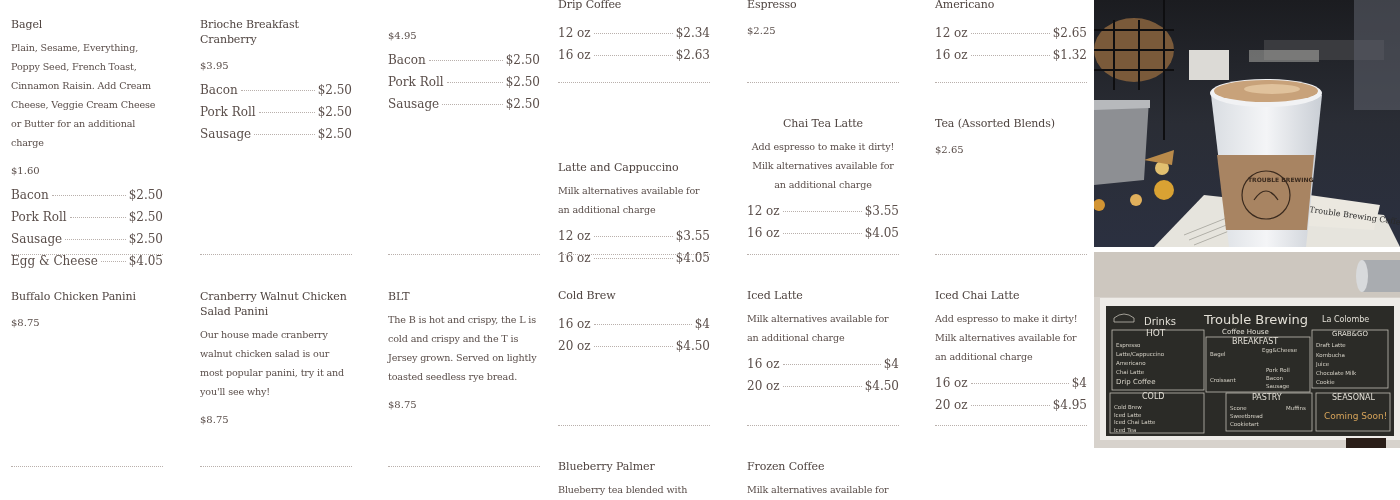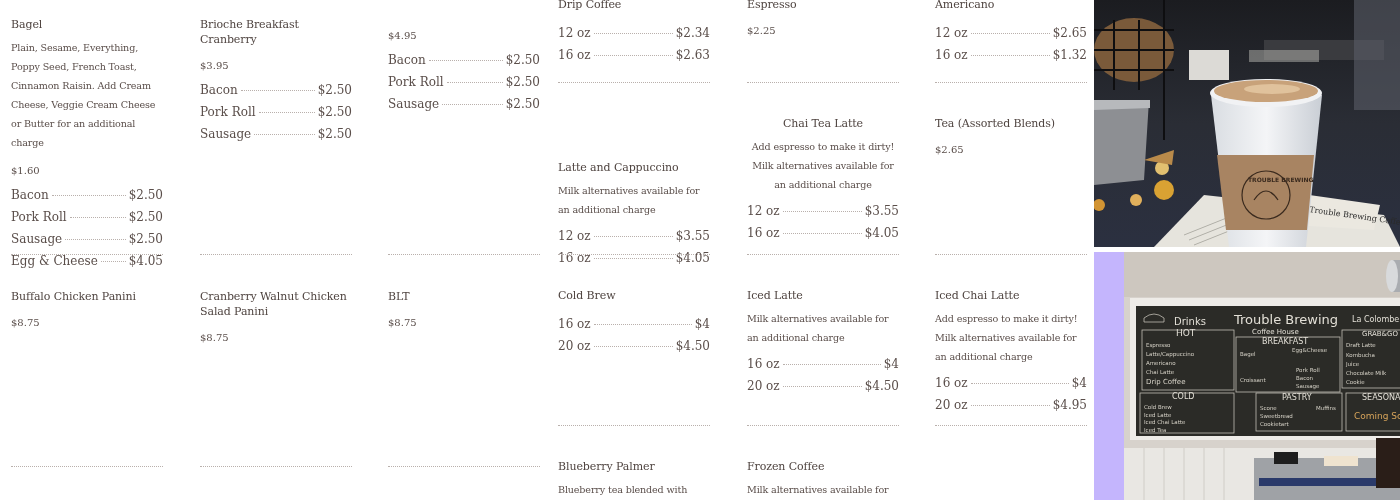--- a/index.html
+++ b/index.html
@@ -12,21 +12,21 @@
   .item p.desc { font-size: 9.6px; line-height: 19px; color: #5a4e4a; margin-bottom: 10px; letter-spacing: -0.15px; }
   .item .price { font-size: 10px; line-height: 14px; color: #5a4e4a; margin-bottom: 10px; margin-top: 12px; }
   .opt { display: flex; align-items: baseline; font-size: 12px; line-height: 14px; height: 22px; color: #5a4e4a; }
   .opt .lbl { white-space: nowrap; }
   .opt .dots { flex: 1; border-bottom: 1px dotted #b9b0ac; margin: 0 3px; transform: translateY(-3px); }
   .opt .val { white-space: nowrap; }
   .sep { position: absolute; width: 152px; border-top: 1px dotted #b9b0ac; height: 1px; }
 
   .photo { position: absolute; left: 1094px; width: 306px; overflow: hidden; }
   .photo-top { top: 0; height: 247px; background: #23262e; }
-  .photo-bottom { top: 252px; height: 248px; background: #c4b5fd; padding-left: 30px; }
+  .photo-bottom { top: 252px; height: 196px; background: #fef9c3; }
 </style>
 </head>
 <body>
 
 <div class="menu">
 
   <div class="item" style="left:11px; top:17px;">
     <h3>Bagel</h3>
     <p class="desc">Plain, Sesame, Everything, Poppy Seed, French Toast, Cinnamon Raisin. Add Cream Cheese, Veggie Cream Cheese or Butter for an additional charge</p>
     <div class="price">$1.60</div>
@@ -75,20 +75,21 @@
     <div class="opt">
         <span class="lbl">Sausage</span>
         <span class="dots"></span>
         <span class="val">$2.50</span>
       </div>
   </div>
   <div class="sep" style="left:200px; top:254px;"></div>
 
   <div class="item" style="left:200px; top:289px;">
     <h3>Cranberry Walnut Chicken Salad Panini</h3>
+    <p class="desc">Our house made cranberry walnut chicken salad is our most popular panini, try it and you'll see why!</p>
     <div class="price">$8.75</div>
   </div>
   <div class="sep" style="left:200px; top:466px;"></div>
 
   <div class="item" style="left:388px; top:17px;">
     <div class="price">$4.95</div>
     <div class="opt">
         <span class="lbl">Bacon</span>
         <span class="dots"></span>
         <span class="val">$2.50</span>
@@ -101,20 +102,21 @@
     <div class="opt">
         <span class="lbl">Sausage</span>
         <span class="dots"></span>
         <span class="val">$2.50</span>
       </div>
   </div>
   <div class="sep" style="left:388px; top:254px;"></div>
 
   <div class="item" style="left:388px; top:289px;">
     <h3>BLT</h3>
+    <p class="desc">The B is hot and crispy, the L is cold and crispy and the T is Jersey grown. Served on lightly toasted seedless rye bread.</p>
     <div class="price">$8.75</div>
   </div>
   <div class="sep" style="left:388px; top:466px;"></div>
 
   <div class="item" style="left:558px; top:-3px;">
     <h3>Drip Coffee</h3>
     <div style="height:8px"></div>
     <div class="opt">
         <span class="lbl">12 oz</span>
         <span class="dots"></span>

